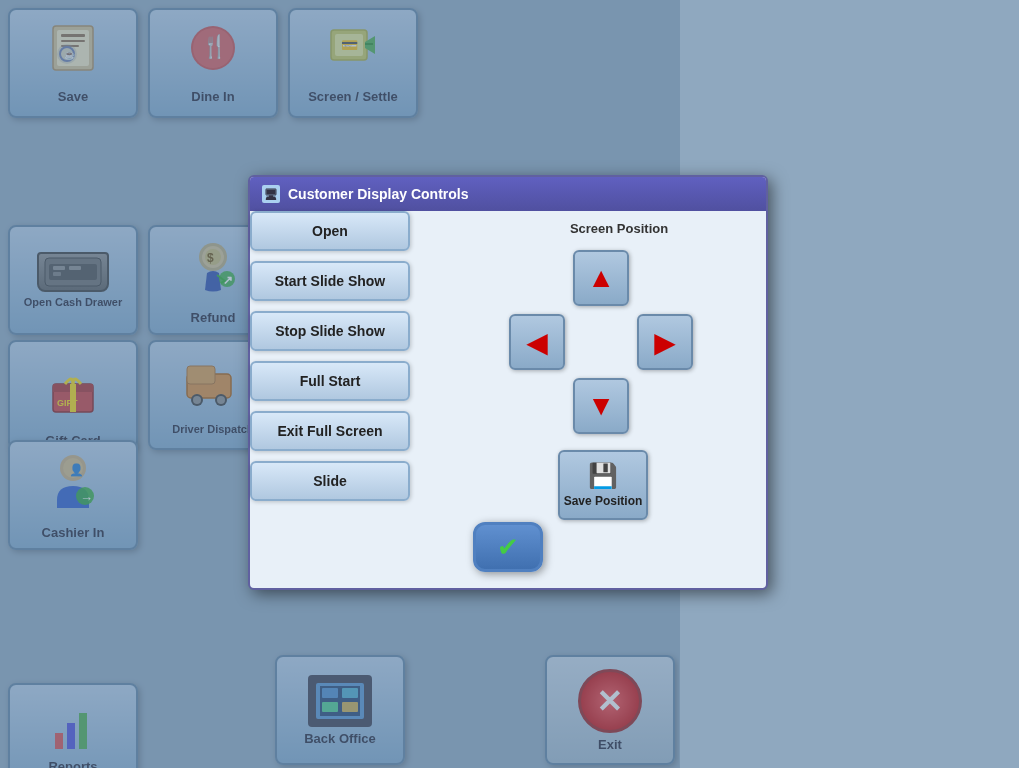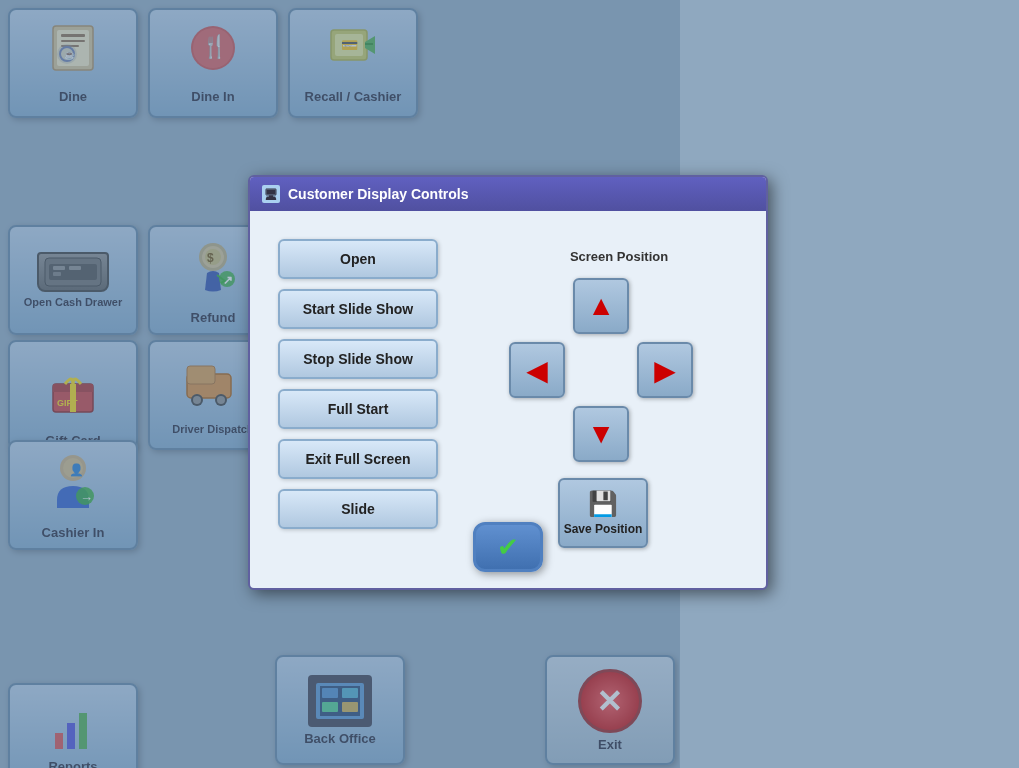--- a/index.html
+++ b/index.html
@@ -107,21 +107,21 @@
       border-radius: 2px;
       display: flex;
       align-items: center;
       justify-content: center;
       font-size: 11px;
       color: #334;
     }
 
     .modal-body {
       display: flex;
-      padding: 28px;
+      padding: 0;
       gap: 20px;
       height: calc(100% - 42px);
     }
 
     .modal-left {
       display: flex;
       flex-direction: column;
       gap: 10px;
       width: 170px;
     }
@@ -304,21 +304,21 @@
         <rect x="6" y="4" width="40" height="44" rx="3" fill="#d4c090" stroke="#aa8855" stroke-width="1.5"></rect>
         <rect x="10" y="8" width="32" height="36" rx="2" fill="#f5e8c0"></rect>
         <rect x="14" y="12" width="24" height="3" rx="1" fill="#886644"></rect>
         <rect x="14" y="18" width="24" height="2" rx="1" fill="#886644"></rect>
         <rect x="14" y="23" width="18" height="2" rx="1" fill="#886644"></rect>
         <ellipse cx="20" cy="32" rx="10" ry="10" fill="#8899aa" opacity="0.3"></ellipse>
         <circle cx="20" cy="32" r="7" fill="none" stroke="#6677aa" stroke-width="2"></circle>
         <text x="17" y="36" font-size="9" fill="#334466">☕</text>
       </svg>
     </div>
-    <span>Dine</span>
+    <span>Save</span>
   </div>
 
   <div class="tile-btn tile-dinein">
     <div class="icon">
       <svg width="52" height="52" viewBox="0 0 52 52">
         <circle cx="26" cy="26" r="22" fill="#cc4444"></circle>
         <circle cx="26" cy="26" r="20" fill="#dd5555"></circle>
         <text x="14" y="32" font-size="22" fill="white">🍴</text>
       </svg>
     </div>
@@ -328,21 +328,21 @@
   <div class="tile-btn tile-recall">
     <div class="icon">
       <svg width="52" height="52" viewBox="0 0 52 52">
         <rect x="4" y="8" width="36" height="30" rx="3" fill="#c8c855" stroke="#aaaa33" stroke-width="1.5"></rect>
         <rect x="8" y="12" width="28" height="22" rx="2" fill="#e8e890"></rect>
         <text x="14" y="28" font-size="14" fill="#334">💳</text>
         <path d="M38 20 L48 14 L48 32 L38 26 Z" fill="#44aa44"></path>
         <path d="M38 22 L46 22" stroke="#228822" stroke-width="2"></path>
       </svg>
     </div>
-    <span>Recall / Cashier</span>
+    <span>Screen / Settle</span>
   </div>
 
   <div class="tile-btn tile-opencash">
     <div class="cash-drawer-rect">
       <svg width="60" height="32" viewBox="0 0 60 32">
         <rect x="2" y="2" width="56" height="28" rx="4" fill="#666" stroke="#333" stroke-width="1"></rect>
         <rect x="6" y="8" width="48" height="16" rx="2" fill="#444"></rect>
         <rect x="10" y="10" width="12" height="4" rx="1" fill="#888"></rect>
         <rect x="26" y="10" width="12" height="4" rx="1" fill="#888"></rect>
         <rect x="10" y="16" width="8" height="4" rx="1" fill="#777"></rect>

